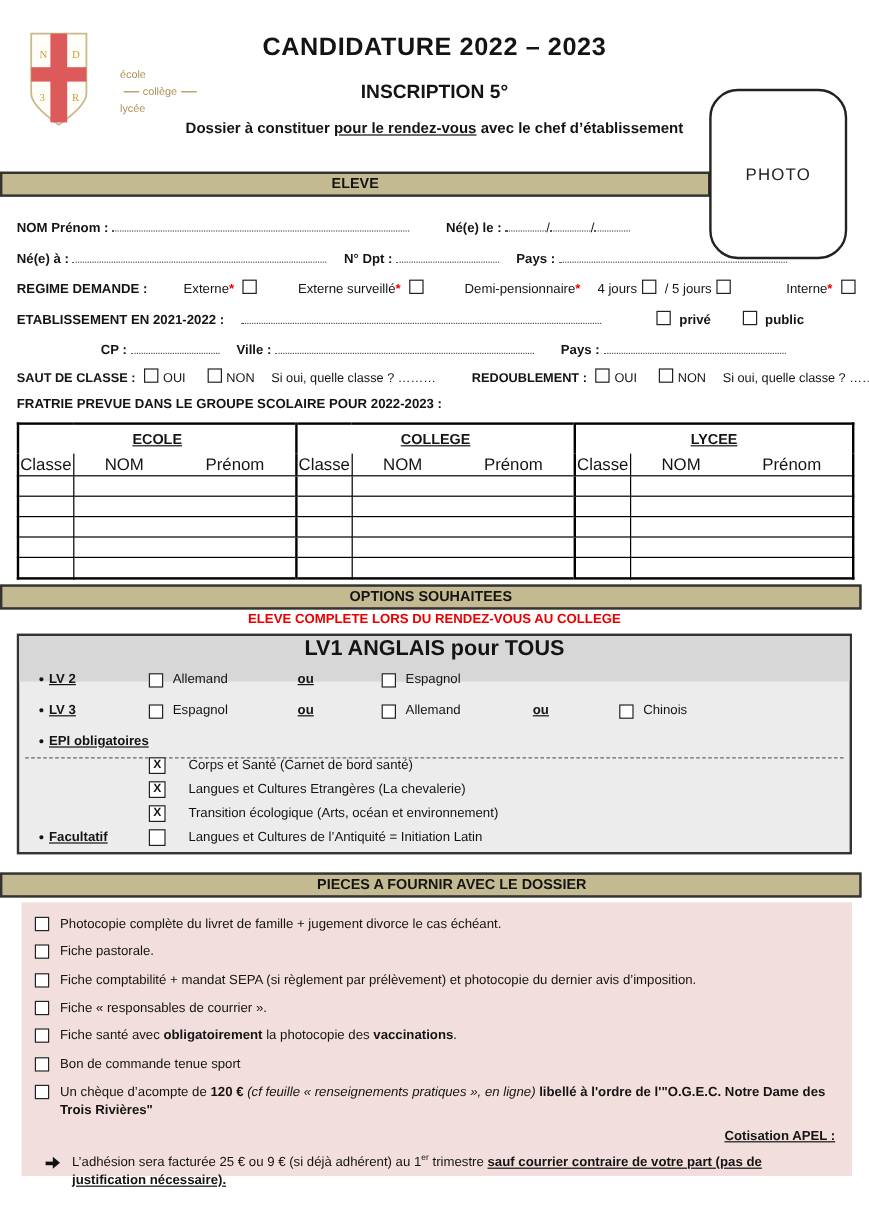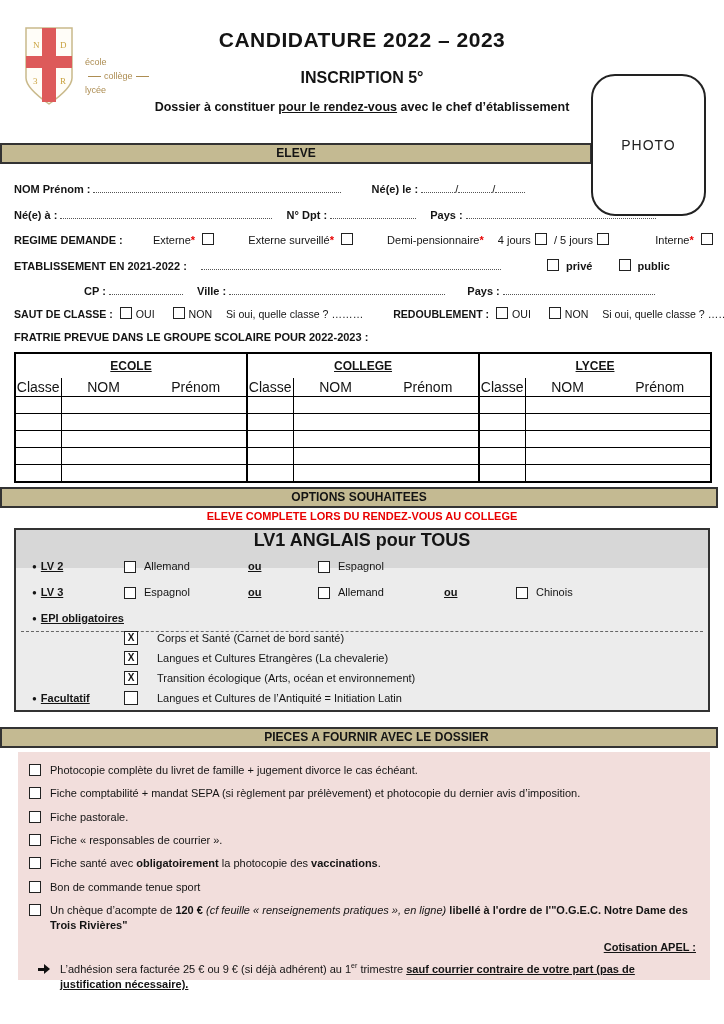--- a/index.html
+++ b/index.html
@@ -1,21 +1,21 @@
 <!DOCTYPE html>
 <html style="--bar_bg: #c4ba92; --box_bg: #ececec; --lv1_header_bg: #d7d7d7; --pink_bg: #f2dedc; --red: #e80000; --logo_gold: #ad8d52; --logo_red: #d85353;"><head>
 <meta charset="utf-8">
 <style>
   html,body{margin:0;padding:0;background:#fff;}
   .page{position:relative;width:724px;height:1024px;background:#fff;overflow:hidden;
         font-family:"Liberation Sans",sans-serif;color:#141414;}
 
   
   .logo{position:absolute;left:22px;top:26px;display:flex;align-items:flex-start;}
-  .logo-text{margin-left:9px;margin-top:30px;font-size:9px;color:var(--logo_gold);line-height:1.55;}
+  .logo-text{margin-left:24px;margin-top:30px;font-size:9px;color:var(--logo_gold);line-height:1.55;}
   .logo-text .mid{display:flex;align-items:center;}
   .logo-text .dash{display:inline-block;width:13px;border-top:1px solid var(--logo_gold);margin:0 3px;}
 
   .titles{position:absolute;top:28px;left:0;width:100%;text-align:center;}
   .title1{font-size:21px;font-weight:bold;letter-spacing:.5px;margin:0 0 17px 0;}
   .title2{font-size:16px;font-weight:bold;margin:0 0 13px 0;}
   .subtitle{font-size:12.5px;font-weight:bold;}
 
   .photo{position:absolute;left:591px;top:74px;width:111px;height:138px;background:#fff;
          border:2px solid #222;border-radius:24px;display:flex;align-items:center;justify-content:center;
@@ -328,25 +328,25 @@
     <span>PIECES A FOURNIR AVEC LE DOSSIER</span>
   </div>
 
   <div class="pink">
     <div class="pitem">
         <span class="cb"></span>
         <span>Photocopie complète du livret de famille + jugement divorce le cas échéant.</span>
       </div>
     <div class="pitem">
         <span class="cb"></span>
+        <span>Fiche pastorale.</span>
+      </div>
+    <div class="pitem">
+        <span class="cb"></span>
         <span>Fiche comptabilité + mandat SEPA (si règlement par prélèvement) et photocopie du dernier avis d’imposition.</span>
-      </div>
-    <div class="pitem">
-        <span class="cb"></span>
-        <span>Fiche pastorale.</span>
       </div>
     <div class="pitem">
         <span class="cb"></span>
         <span>Fiche « responsables de courrier ».</span>
       </div>
     <div class="pitem">
         <span class="cb"></span>
         <span><span>Fiche santé avec </span><span class="b">obligatoirement</span><span> la photocopie des </span><span class="b">vaccinations</span><span>.</span></span>
       </div>
     <div class="pitem">

